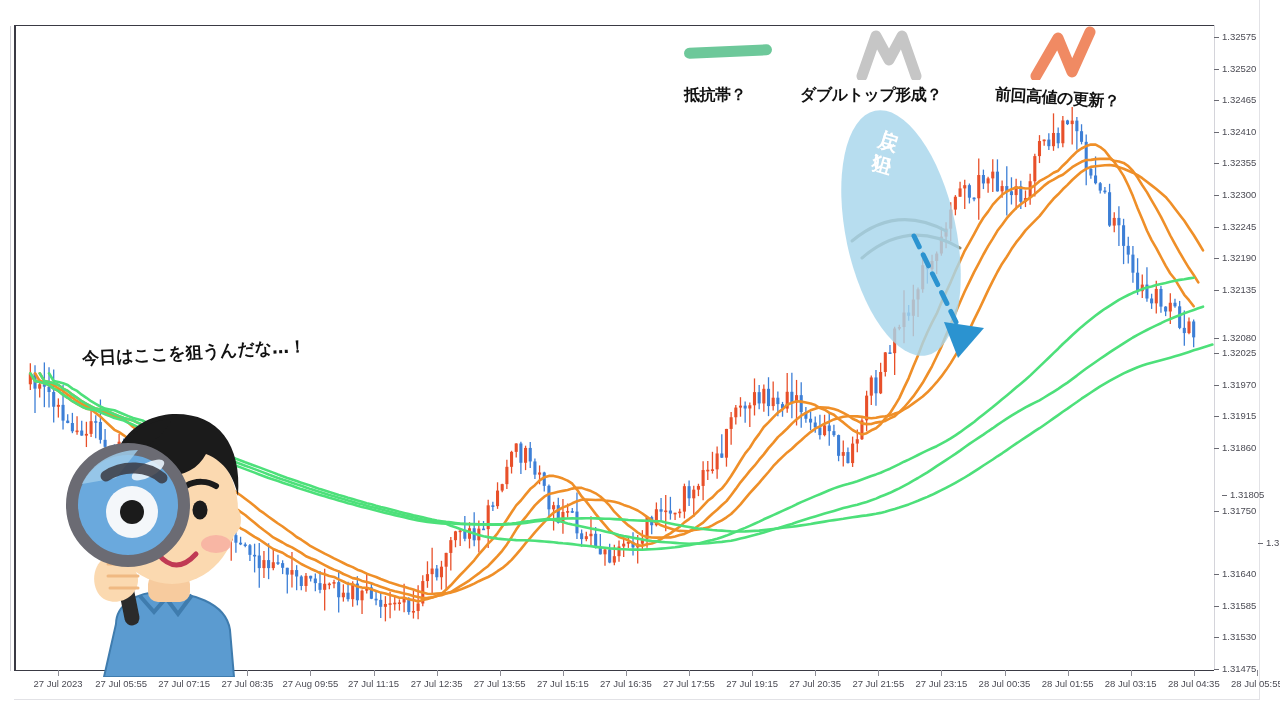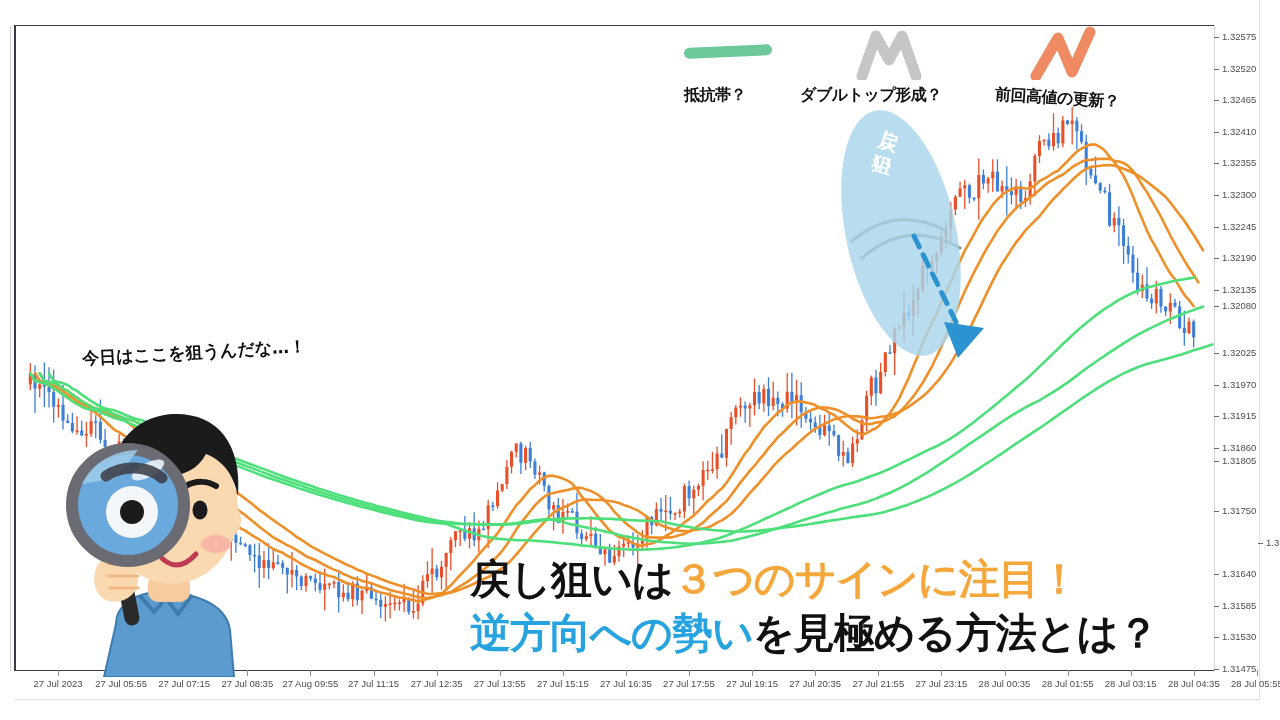--- a/index.html
+++ b/index.html
@@ -625,26 +625,26 @@
   <div class="price-axis" id="price-axis">
       <div class="price-tick" style="top: 6px;"><span class="dash"></span><span>1.32575</span></div>
       <div class="price-tick" style="top: 37.6px;"><span class="dash"></span><span>1.32520</span></div>
       <div class="price-tick" style="top: 69.2px;"><span class="dash"></span><span>1.32465</span></div>
       <div class="price-tick" style="top: 100.8px;"><span class="dash"></span><span>1.32410</span></div>
       <div class="price-tick" style="top: 132.4px;"><span class="dash"></span><span>1.32355</span></div>
       <div class="price-tick" style="top: 164px;"><span class="dash"></span><span>1.32300</span></div>
       <div class="price-tick" style="top: 195.6px;"><span class="dash"></span><span>1.32245</span></div>
       <div class="price-tick" style="top: 227.2px;"><span class="dash"></span><span>1.32190</span></div>
       <div class="price-tick" style="top: 258.8px;"><span class="dash"></span><span>1.32135</span></div>
-      <div class="price-tick" style="top: 275px;"><span class="dash"></span><span>1.32080</span></div>
+      <div class="price-tick" style="top: 307px;"><span class="dash"></span><span>1.32080</span></div>
       <div class="price-tick" style="top: 322px;"><span class="dash"></span><span>1.32025</span></div>
       <div class="price-tick" style="top: 353.6px;"><span class="dash"></span><span>1.31970</span></div>
       <div class="price-tick" style="top: 385.2px;"><span class="dash"></span><span>1.31915</span></div>
       <div class="price-tick" style="top: 416.8px;"><span class="dash"></span><span>1.31860</span></div>
-      <div class="price-tick" style="top: 430px;"><span class="dash"></span><span>1.31805</span></div>
+      <div class="price-tick" style="top: 464px; margin-left: 8px;"><span class="dash"></span><span>1.31805</span></div>
       <div class="price-tick" style="top: 480px;"><span class="dash"></span><span>1.31750</span></div>
       <div class="price-tick" style="top: 511.6px; margin-left: 44px;"><span class="dash"></span><span>1.31695</span></div>
       <div class="price-tick" style="top: 543.2px;"><span class="dash"></span><span>1.31640</span></div>
       <div class="price-tick" style="top: 574.8px;"><span class="dash"></span><span>1.31585</span></div>
       <div class="price-tick" style="top: 606.4px;"><span class="dash"></span><span>1.31530</span></div>
       <div class="price-tick" style="top: 638px;"><span class="dash"></span><span>1.31475</span></div>
     </div>
 
   <div class="time-axis" id="time-axis">
     <div class="axis-h-line"></div>
@@ -802,18 +802,14 @@
 
     <path d="M62 92 C72 70 96 58 118 58 L96 86 Z" fill="#9ecbea" opacity=".85"></path>
     <ellipse cx="128" cy="78" rx="18" ry="7" fill="#e9f3fb" opacity=".9" transform="rotate(-28 128 78)"></ellipse>
 
     <circle cx="112" cy="120" r="26" fill="#f4f7fa"></circle>
     <circle cx="112" cy="120" r="12" fill="#1b1b1b"></circle>
 
     <path d="M86 84 C104 72 128 74 142 86" stroke="#3a3a42" stroke-width="11" fill="none" stroke-linecap="round" opacity=".85"></path>
   </svg>
 
-  <div class="headline">
-    <span class="ln"><span>戻し狙いは</span><span class="hl-orange">３つのサインに注目！</span></span>
-    <span class="ln"><span class="hl-blue">逆方向への勢い</span><span>を見極める方法とは？</span></span>
-  </div>
 
 </div>
 
 </body></html>

